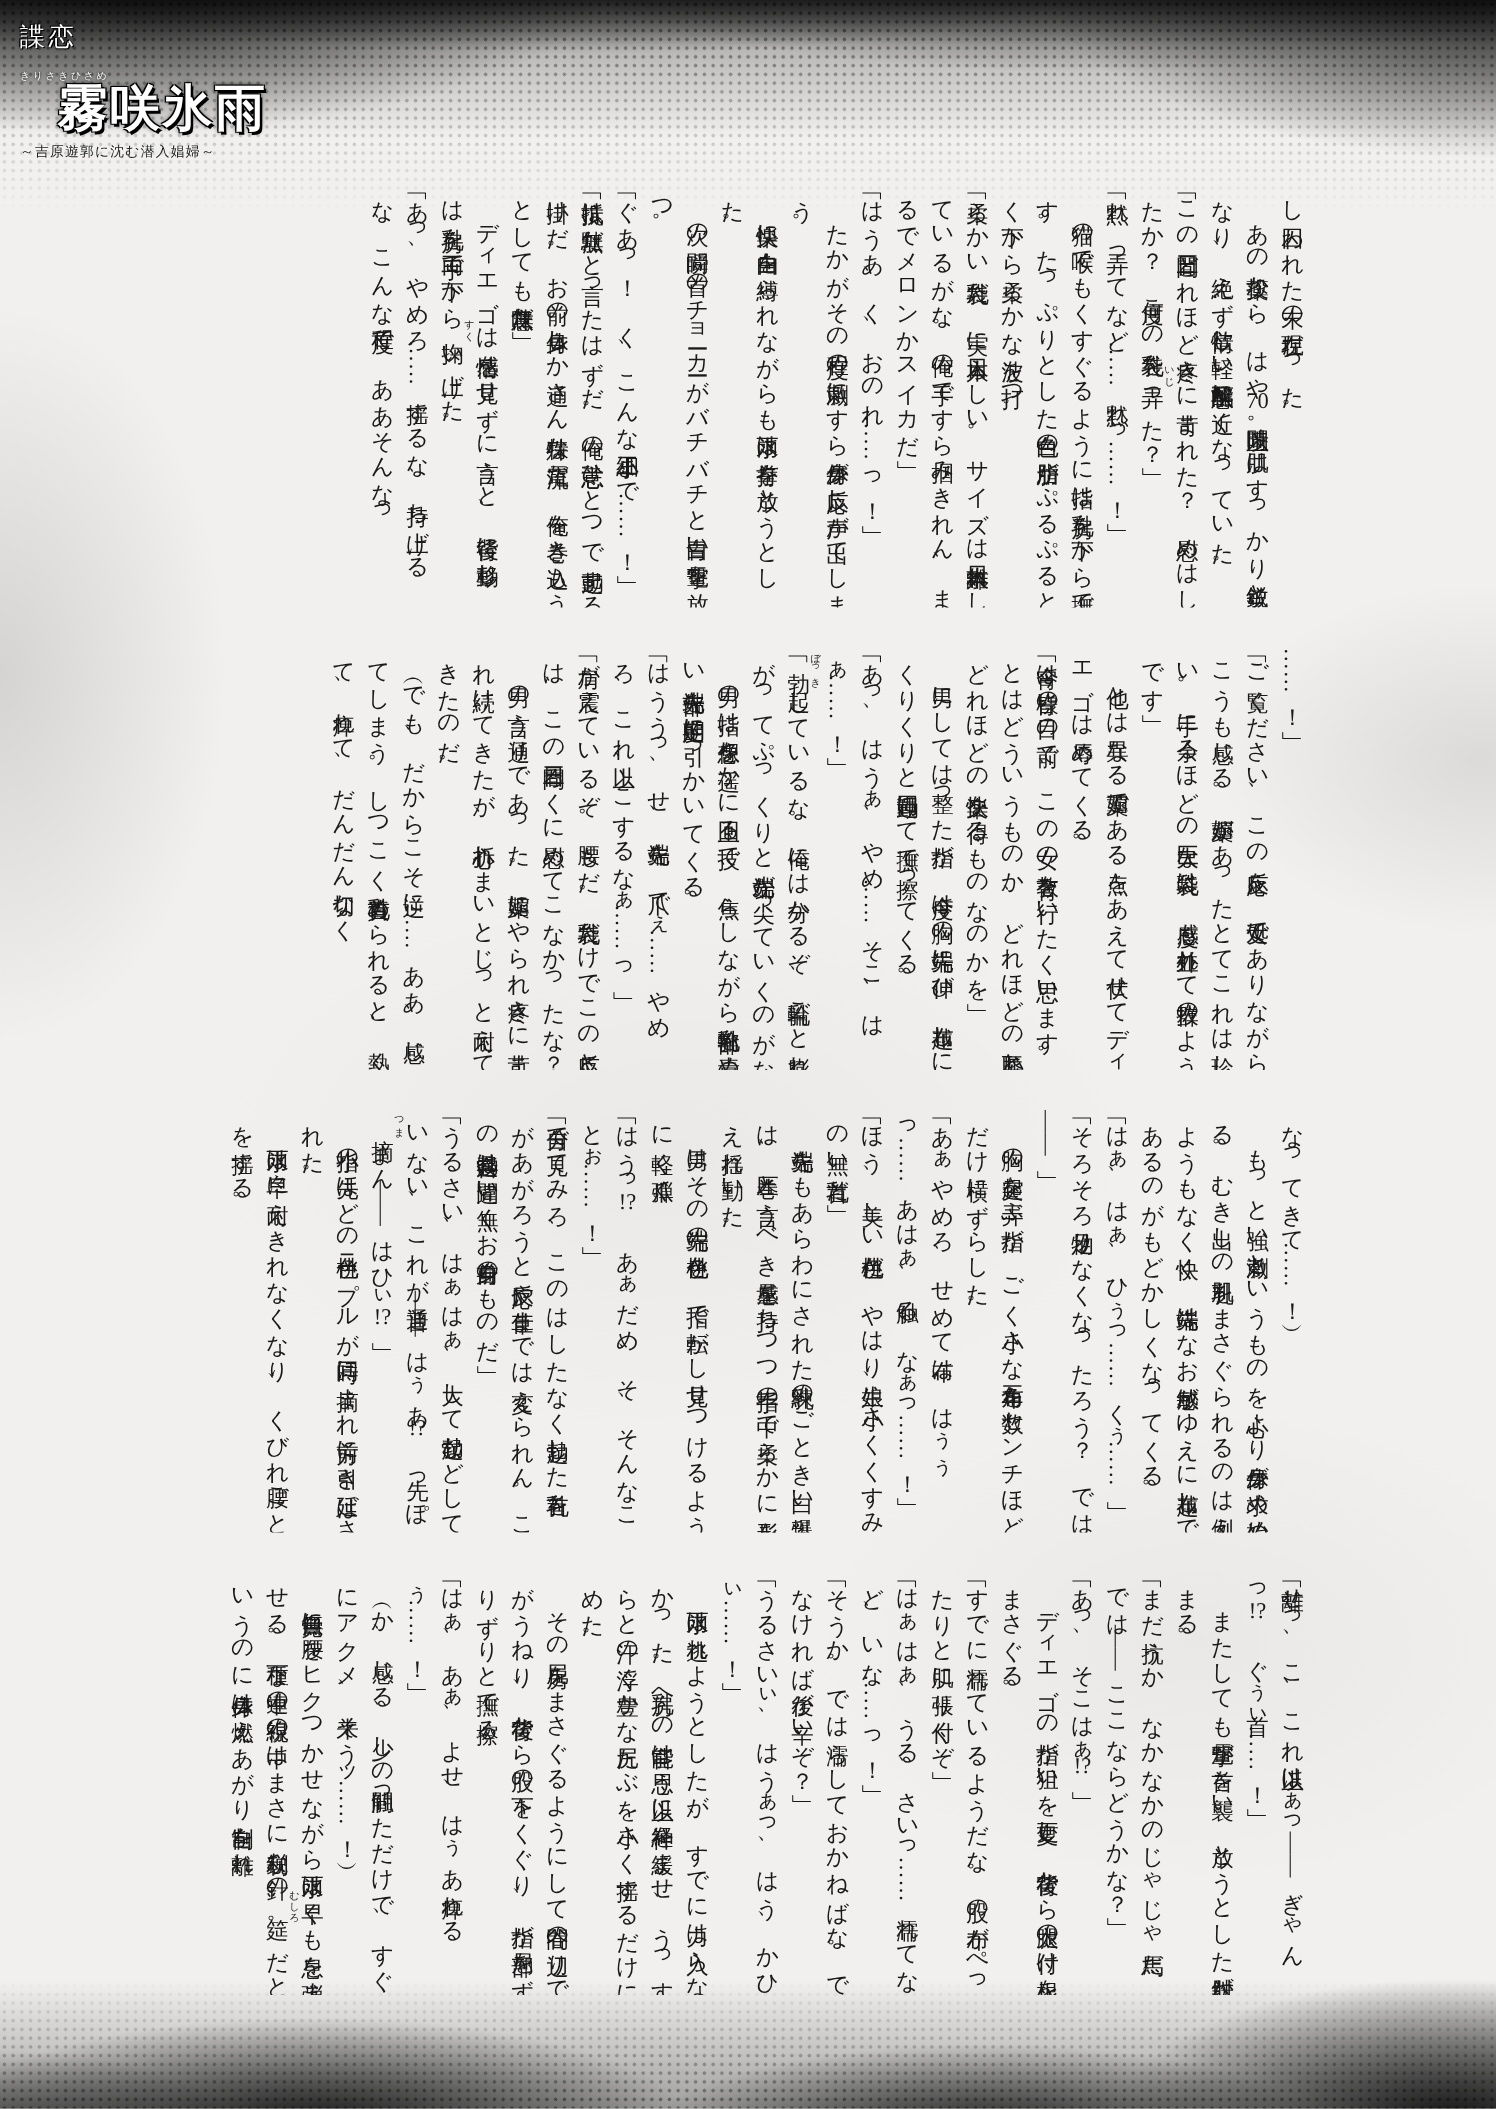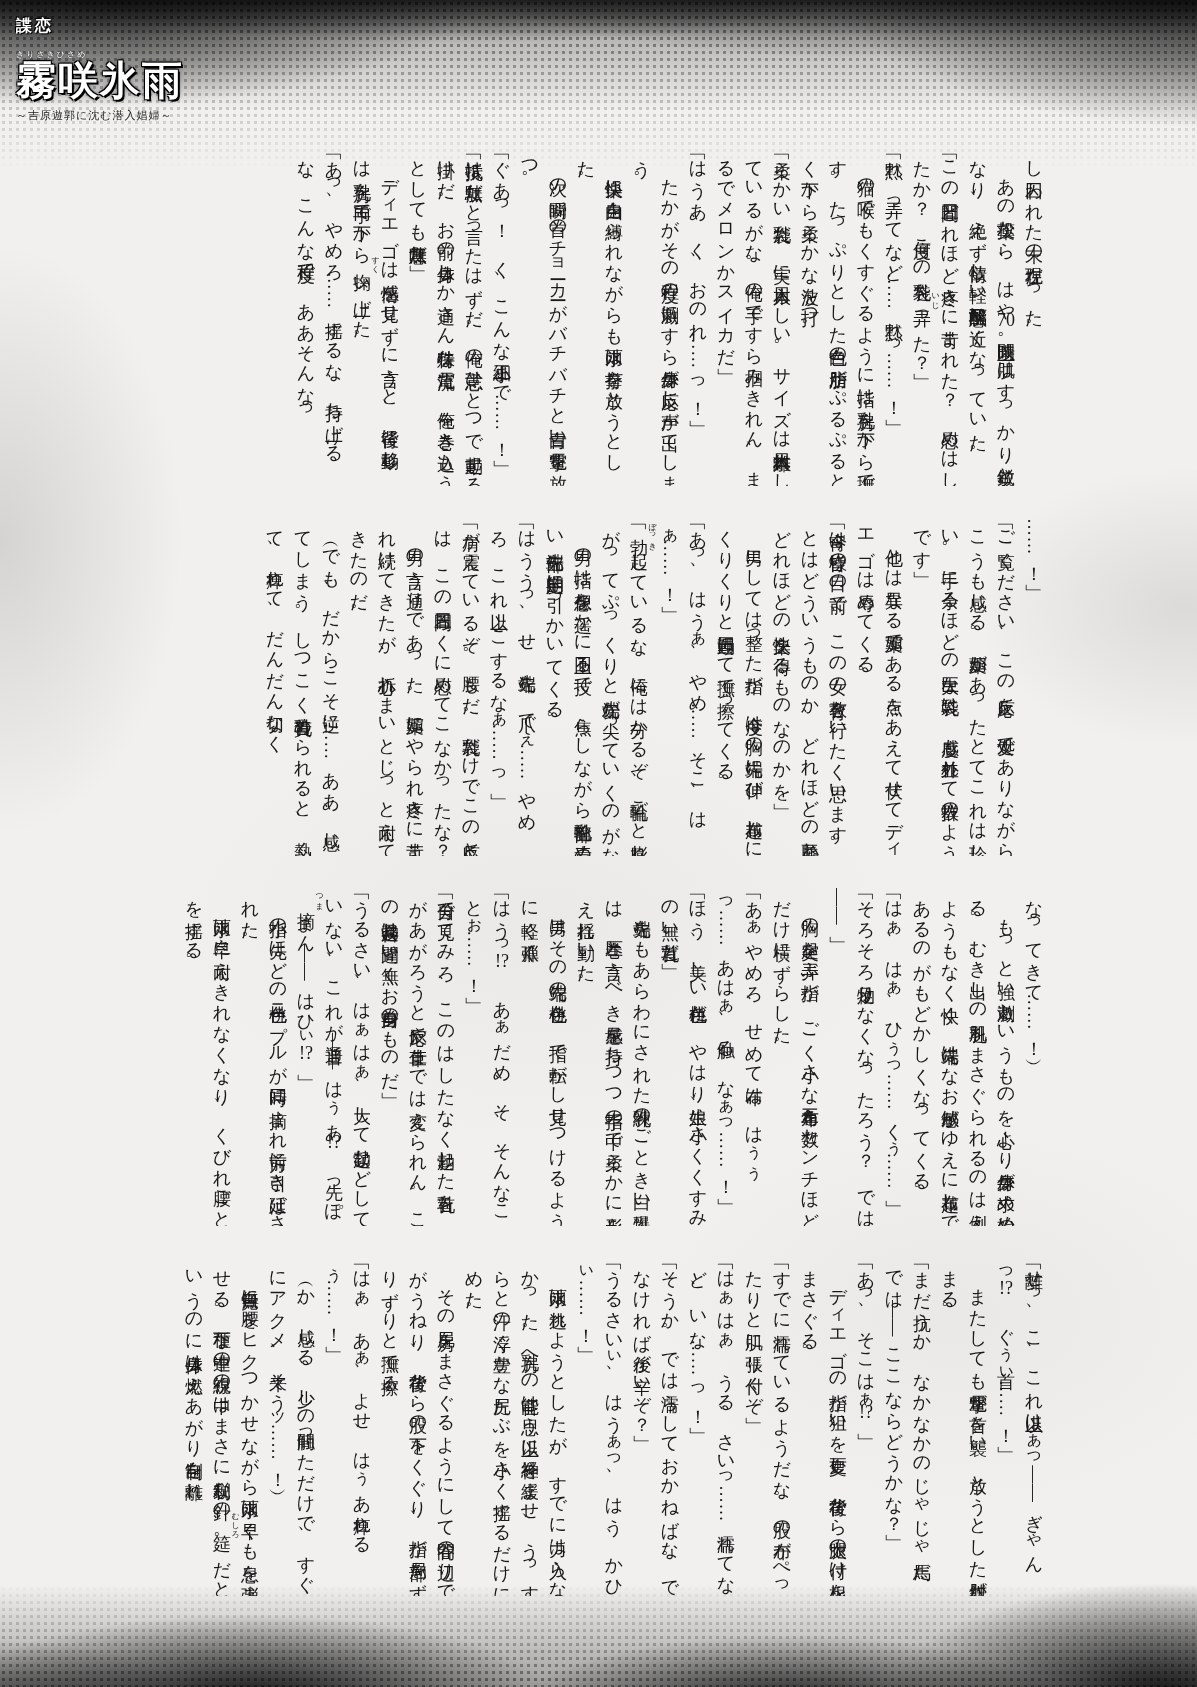--- a/index.html
+++ b/index.html
@@ -42,26 +42,26 @@
     background-size:7px 7px;}
   .dots-top{top:0;height:200px;opacity:.5;
     -webkit-mask-image:linear-gradient(180deg,#000 10%,transparent 85%);
     mask-image:linear-gradient(180deg,#000 10%,transparent 85%);}
   .dots-bottom{bottom:0;height:130px;opacity:.45;
     -webkit-mask-image:linear-gradient(0deg,#000 5%,transparent 80%);
     mask-image:linear-gradient(0deg,#000 5%,transparent 80%);}
 
   
   .logo{position:absolute;left:16px;top:16px;width:240px;color:#fff;z-index:5;}
-  .logo .small{font-size:16px;font-weight:bold;letter-spacing:3px;
+  .logo .small{font-size:20px;font-weight:normal;letter-spacing:3px;
     text-shadow:0 0 3px #000,1px 1px 0 #000,-1px -1px 0 #000;}
   .logo .kana{font-size:8px;letter-spacing:2px;margin-top:12px;
     text-shadow:0 0 2px #000;}
   .logo .main{font-size:40px;font-weight:bold;letter-spacing:2px;line-height:1.05;
-    text-shadow:0 0 4px #000,2px 2px 0 #000,-1px -1px 0 #000,1px -1px 0 #000,-1px 1px 0 #000;}
+    text-shadow:0 0 4px #000,2px 2px 0 #000,-1px -1px 0 #000,1px -1px 0 #000,-1px 1px 0 #000;margin-left:30px;}
   .logo .sub{font-size:11px;color:#1b1b1b;margin-top:6px;letter-spacing:1px;
     text-shadow:0 0 2px rgba(255,255,255,.8);}
 
   
   .band{
     position:absolute;left:90px;width:958px;height:338px;
     writing-mode:vertical-rl;text-orientation:mixed;
     font-size:18px;line-height:28px;letter-spacing:.4px;
     color:#191919;overflow:hidden;
   }

